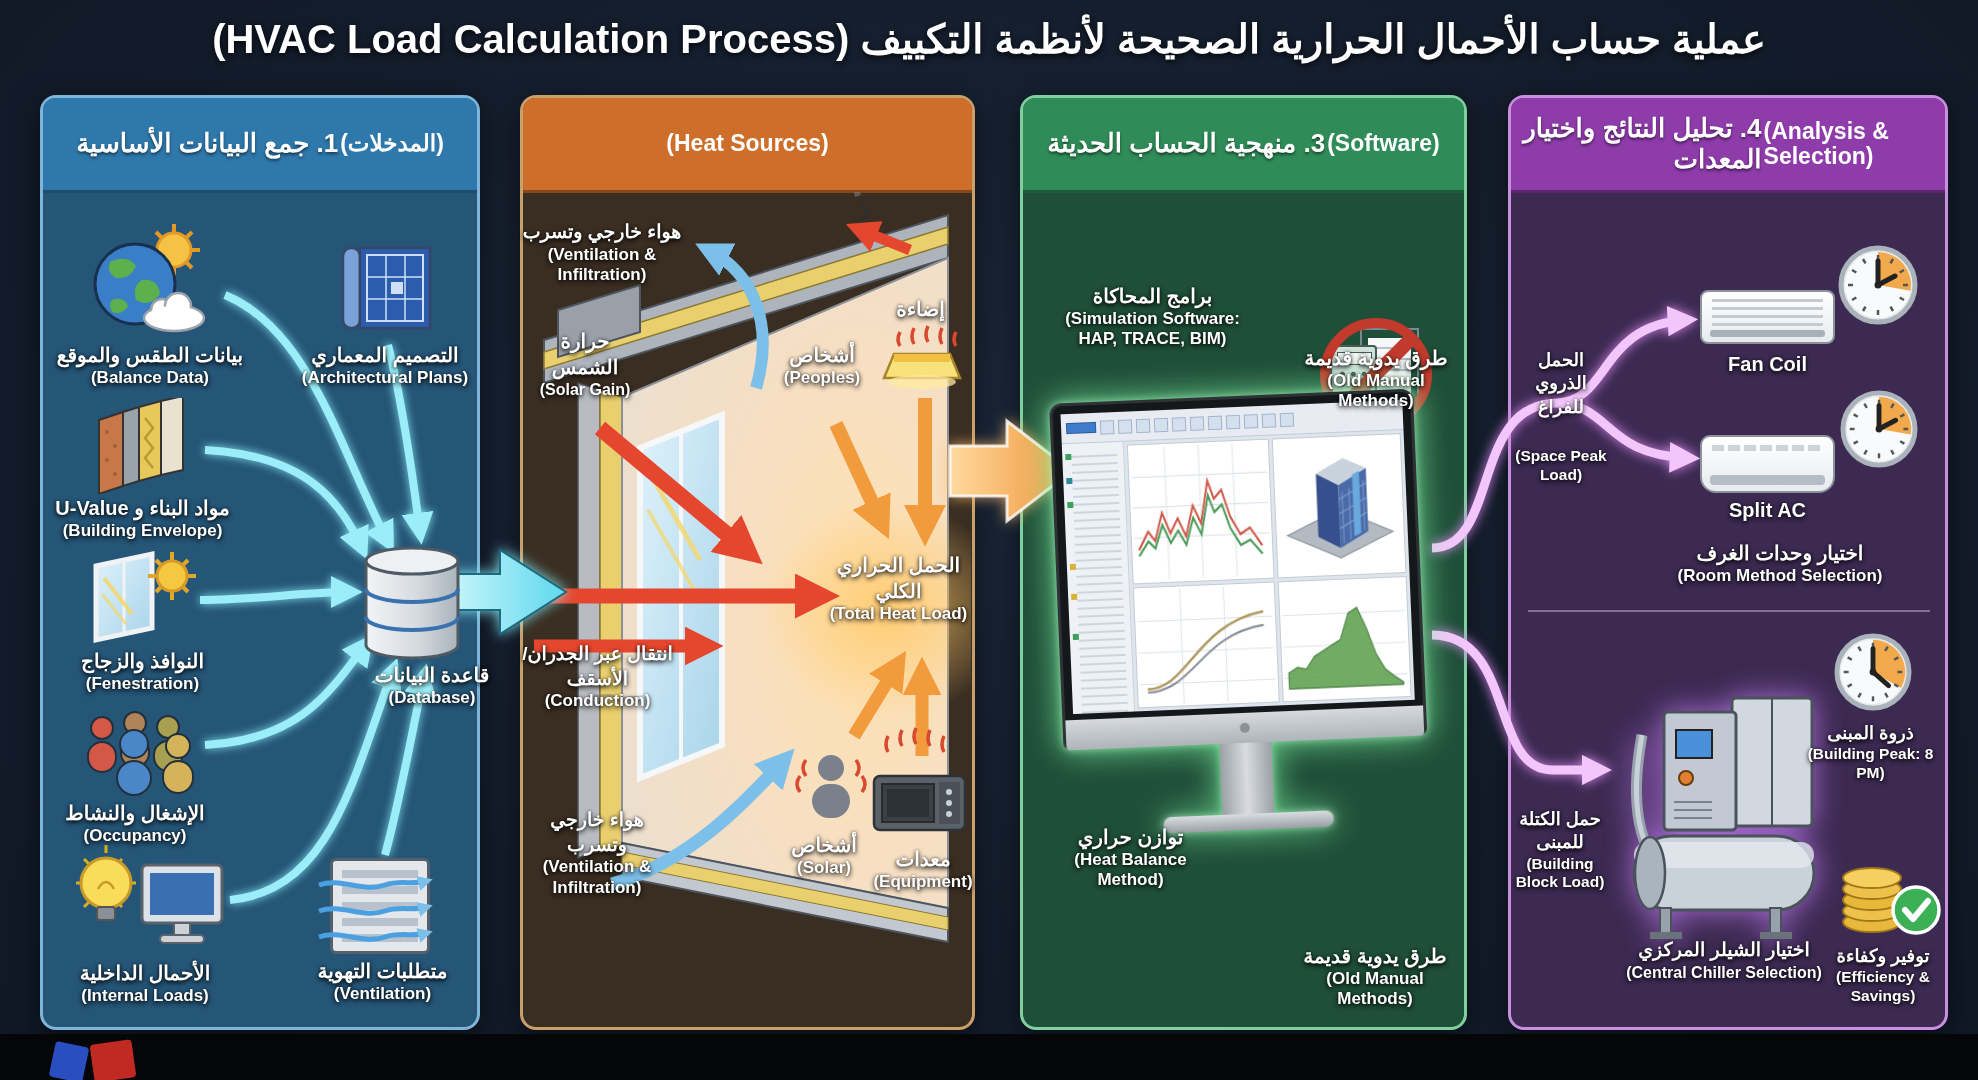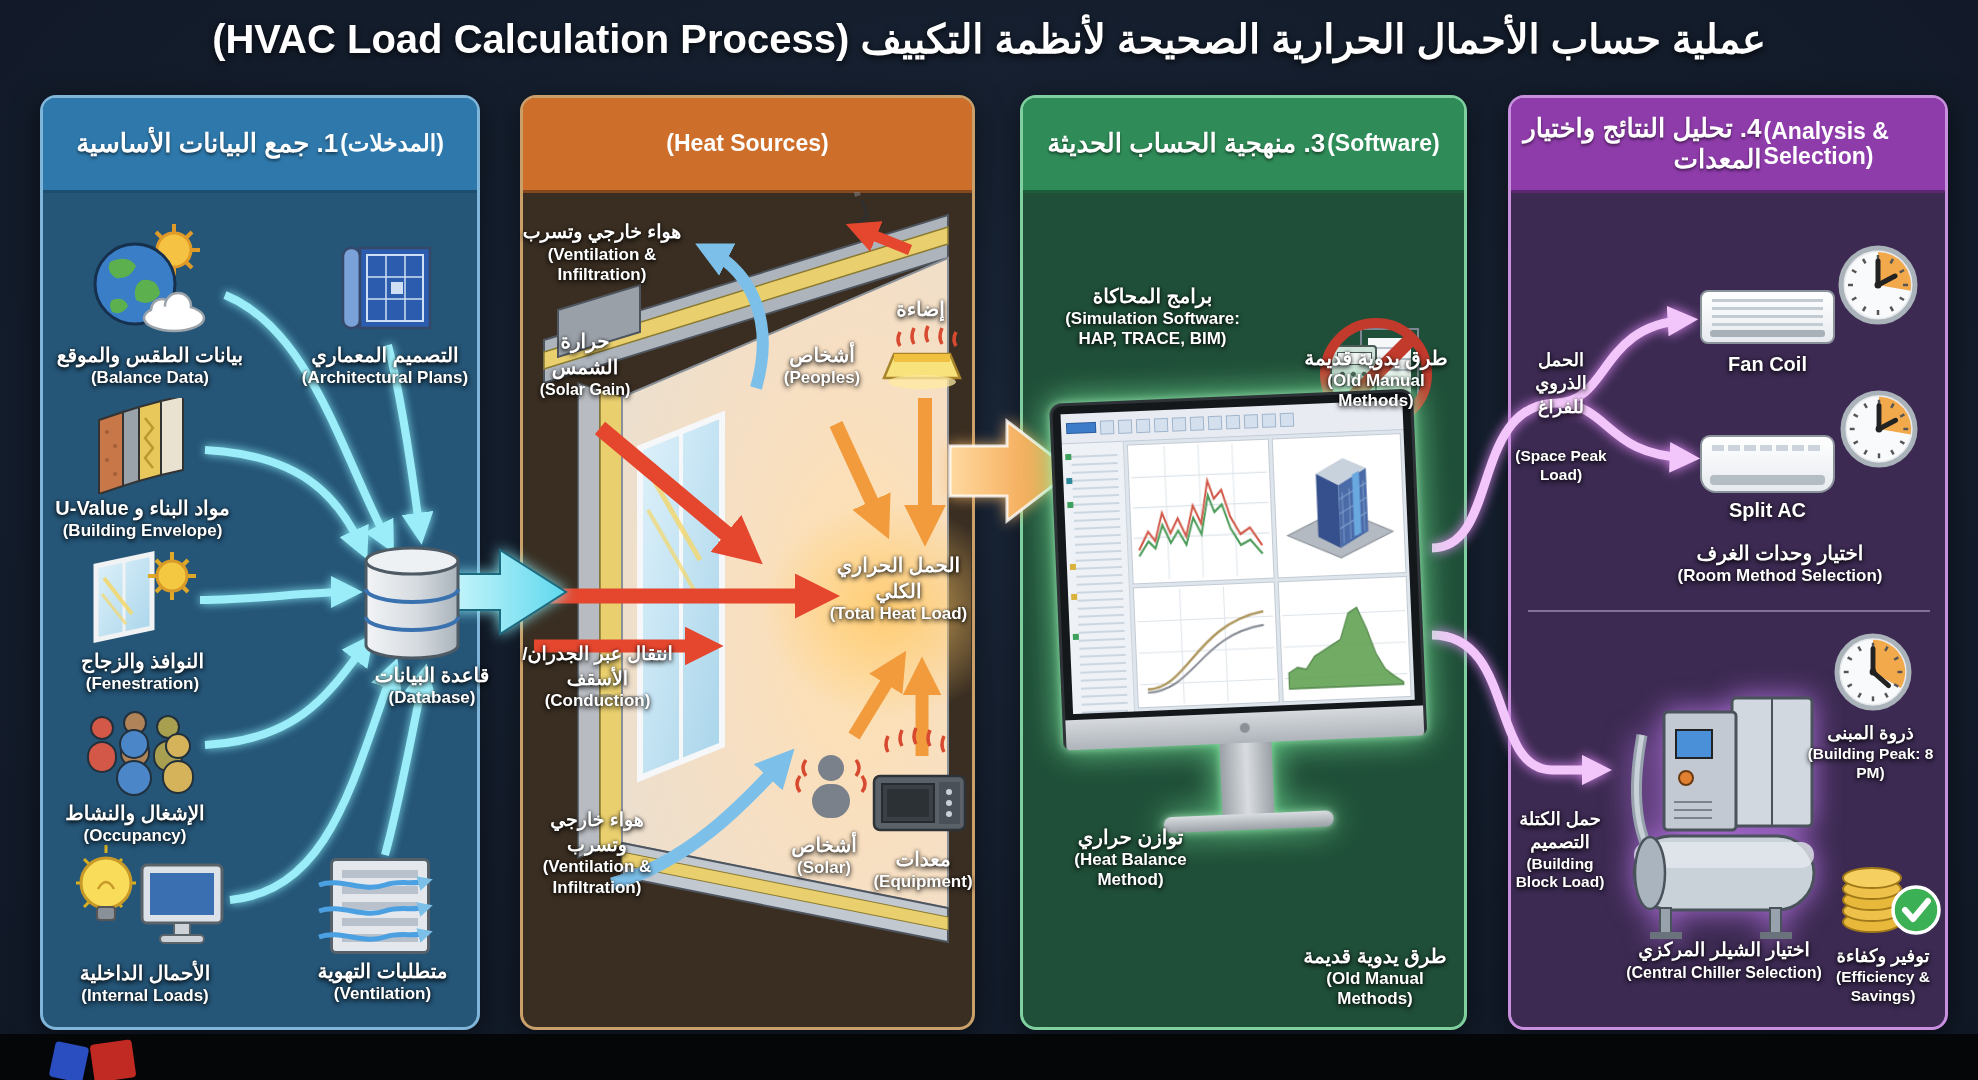--- a/index.html
+++ b/index.html
@@ -708,21 +708,21 @@
       <rect x="22" y="146" width="180" height="74" rx="37" fill="#c9d1d9" stroke="#4a525c" stroke-width="3"></rect>
       <rect x="22" y="152" width="180" height="26" rx="13" fill="#e4e9ee" opacity=".8"></rect>
       <ellipse cx="38" cy="183" rx="15" ry="36" fill="#aab4be" stroke="#4a525c" stroke-width="2.5"></ellipse>
       <rect x="48" y="218" width="11" height="26" fill="#98a2ac" stroke="#4a525c" stroke-width="2"></rect>
       <rect x="158" y="218" width="11" height="26" fill="#98a2ac" stroke="#4a525c" stroke-width="2"></rect>
       <rect x="38" y="242" width="32" height="7" fill="#6a727c"></rect>
       <rect x="148" y="242" width="32" height="7" fill="#6a727c"></rect>
     </svg>
   </div>
   <div class="lbl s" style="left:1510px;top:808px;width:100px">
-    <span class="ar" dir="auto">حمل الكتلة التصميم</span>
+    <span class="ar" dir="auto">حمل الكتلة للمبنى</span>
     <span class="en" dir="auto">(Building Block Load)</span>
   </div>
   <div class="lbl" style="left:1618px;top:938px;width:212px">
     <span class="ar" dir="auto" style="font-size:19px">اختيار الشيلر المركزي</span>
     <span class="en" dir="auto" style="font-size:16px">(Central Chiller Selection)</span>
   </div>
 
   <div class="abs" style="left:1836px;top:848px">
     <svg width="106" height="95" viewBox="0 0 106 95">
       <g stroke="#a07818" stroke-width="2">

